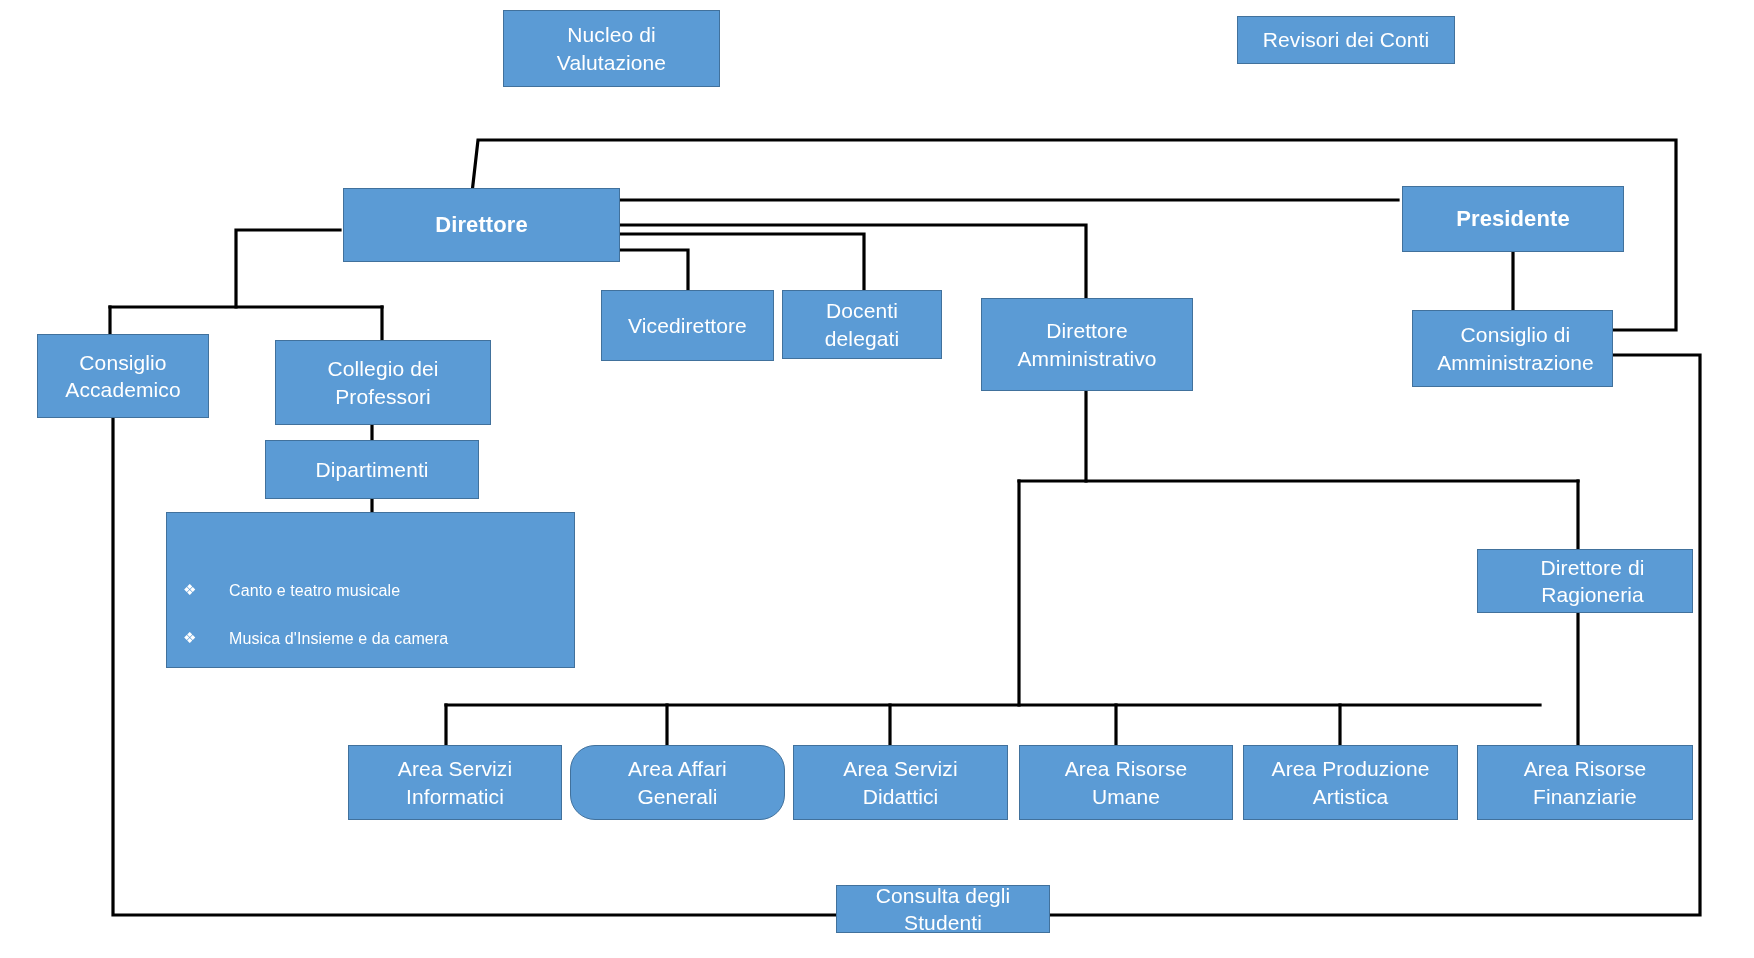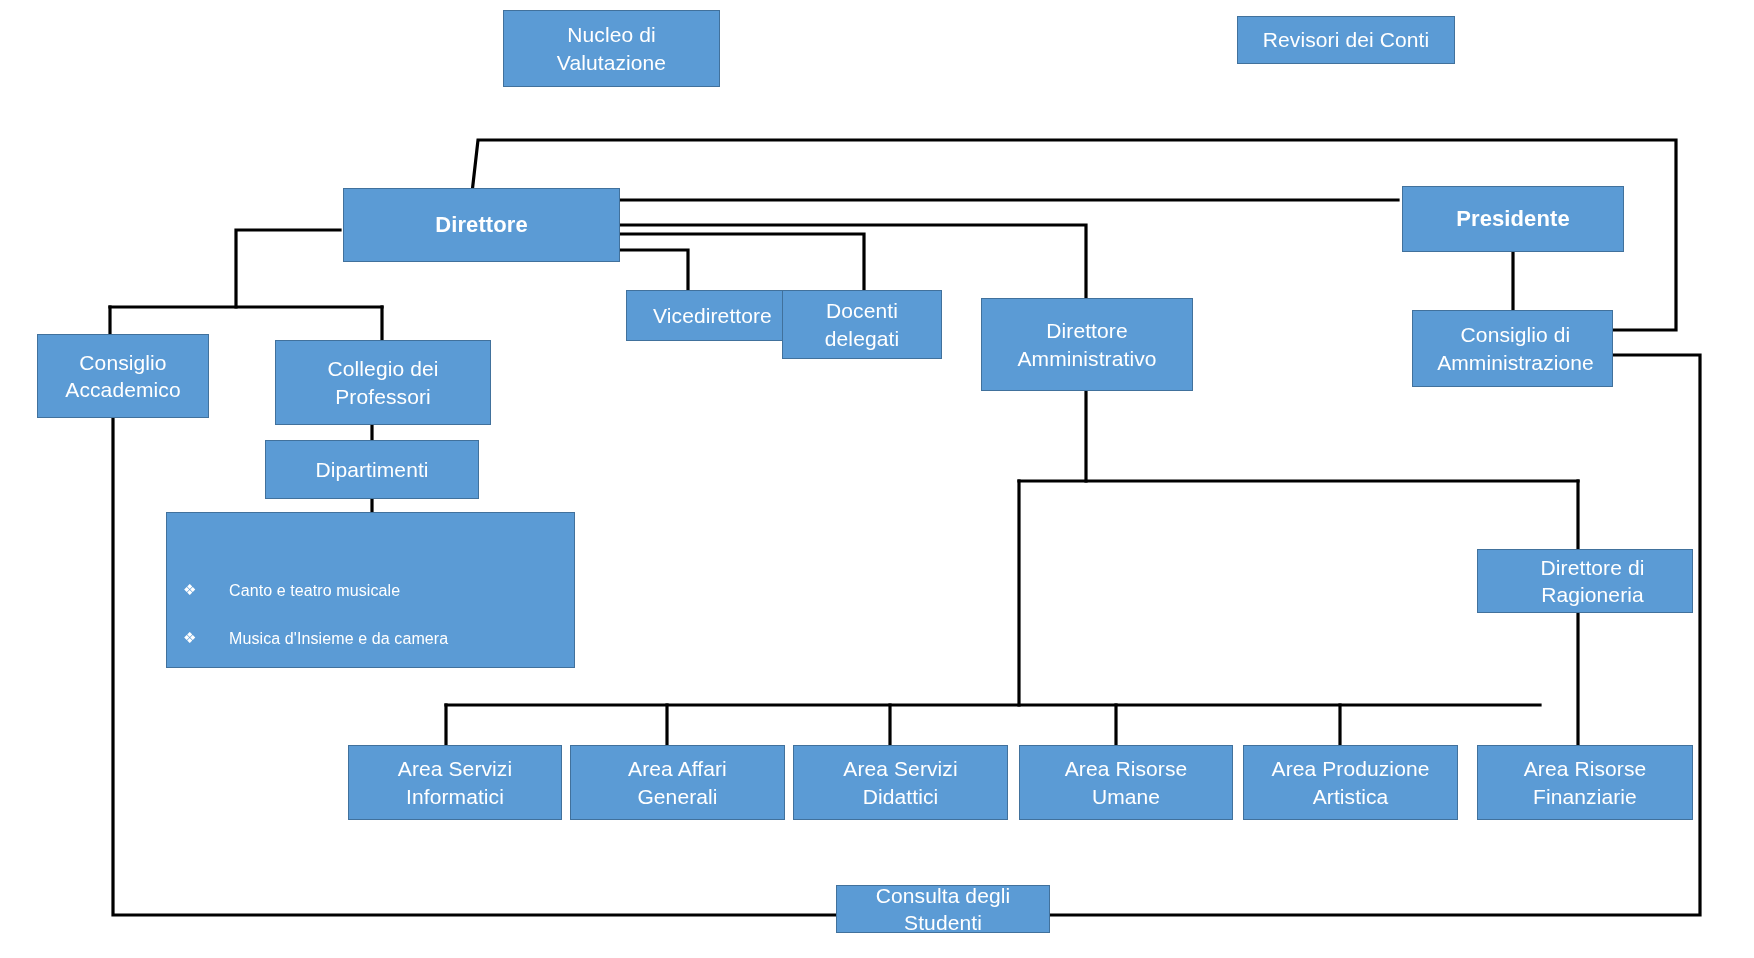--- a/index.html
+++ b/index.html
@@ -129,21 +129,21 @@
 
   <div class="node" style="left:503px; top:10px; width:217px; height:77px;">Nucleo di
 Valutazione</div>
 
   <div class="node" style="left:1237px; top:16px; width:218px; height:48px;">Revisori dei Conti</div>
 
   <div class="node bold" style="left:343px; top:188px; width:277px; height:74px;">Direttore</div>
 
   <div class="node bold" style="left:1402px; top:186px; width:222px; height:66px;">Presidente</div>
 
-  <div class="node" style="left:626px; top:290px; width:173px; height:51px;">Vicedirettore</div>
+  <div class="node" style="left:601px; top:290px; width:173px; height:71px;">Vicedirettore</div>
 
   <div class="node" style="left:782px; top:290px; width:160px; height:69px;">Docenti
 delegati</div>
 
   <div class="node" style="left:981px; top:298px; width:212px; height:93px;">Direttore
 Amministrativo</div>
 
   <div class="node" style="left:1412px; top:310px; width:201px; height:77px;padding-left:12px;">Consiglio di
 Amministrazione</div>
 
@@ -183,21 +183,21 @@
       </li>
     </ul>
   </div>
 
   <div class="node" style="left:1477px; top:549px; width:216px; height:64px;padding-left:21px;">Direttore di
 Ragioneria</div>
 
   <div class="node" style="left:348px; top:745px; width:214px; height:75px;">Area Servizi
 Informatici</div>
 
-  <div class="node" style="left:570px; top:745px; width:215px; height:75px;">Area Affari
+  <div class="node" style="left:570px; top:745px; width:215px; height:75px;border-radius:25px;">Area Affari
 Generali</div>
 
   <div class="node" style="left:793px; top:745px; width:215px; height:75px;">Area Servizi
 Didattici</div>
 
   <div class="node" style="left:1019px; top:745px; width:214px; height:75px;">Area Risorse
 Umane</div>
 
   <div class="node" style="left:1243px; top:745px; width:215px; height:75px;">Area Produzione
 Artistica</div>

